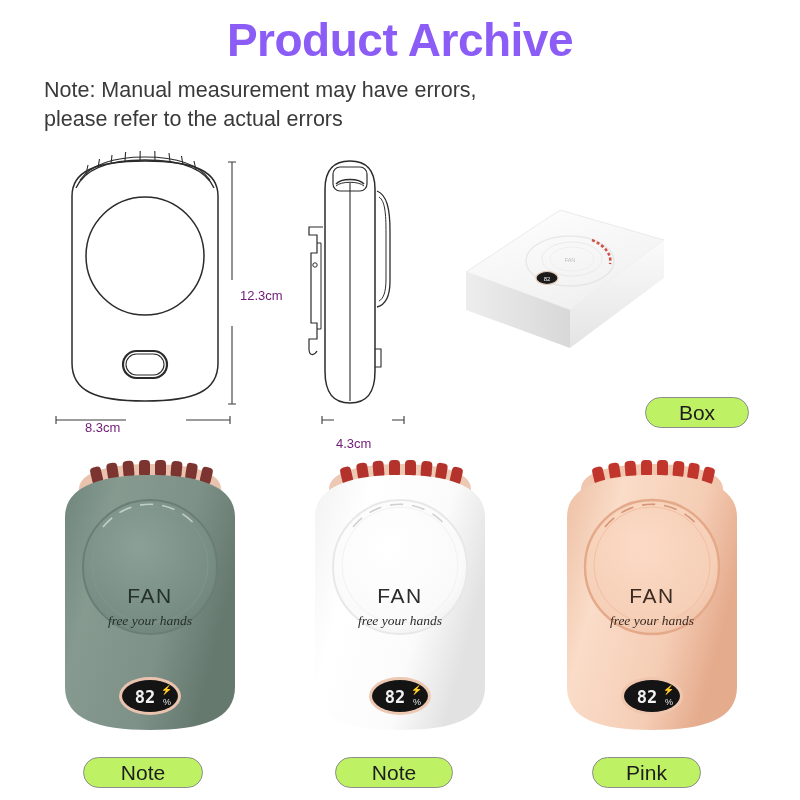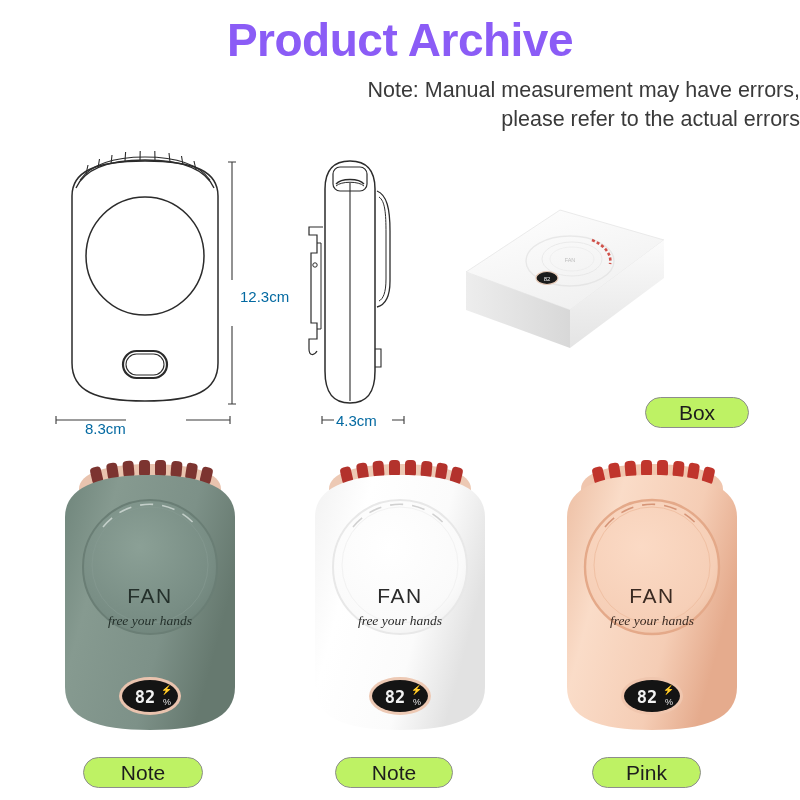--- a/index.html
+++ b/index.html
@@ -19,44 +19,44 @@
   #page-title {
     text-align: center;
     font-size: 46px;
     font-weight: bold;
     letter-spacing: -0.5px;
     color: #8b5cf6;
     margin-top: 16px;
     line-height: 1.05;
   }
   #note-block {
-    text-align: right;
+    text-align: left;
     font-size: 21.5px;
     color: #3a3a3a;
     line-height: 1.35;
     margin-top: 12px;
     padding-left: 44px;
   }
 
   
   #diagram-row { position: absolute; top: 148px; left: 0; width: 800px; height: 300px; }
 
   .drawing { position: absolute; }
   #front-view { left: 50px; top: 0px; }
   #side-view  { left: 295px; top: 5px; }
 
   .dim-text {
     position: absolute;
-    font-size: 15px;
-    color: #0369a1;
+    font-size: 13px;
+    color: #701a75;
     white-space: nowrap;
   }
   #dim-height { left: 240px; top: 140px; }
   #dim-width  { left: 85px;  top: 272px; }
-  #dim-depth  { left: 336px; top: 264px; }
+  #dim-depth  { left: 336px; top: 288px; }
 
   
   #box-figure { position: absolute; left: 452px; top: 198px; width: 220px; height: 165px; }
 
   
   .pill {
     position: absolute;
     border: 1.6px solid #8d8d8d;
     border-radius: 999px;
     background: #bef264;

